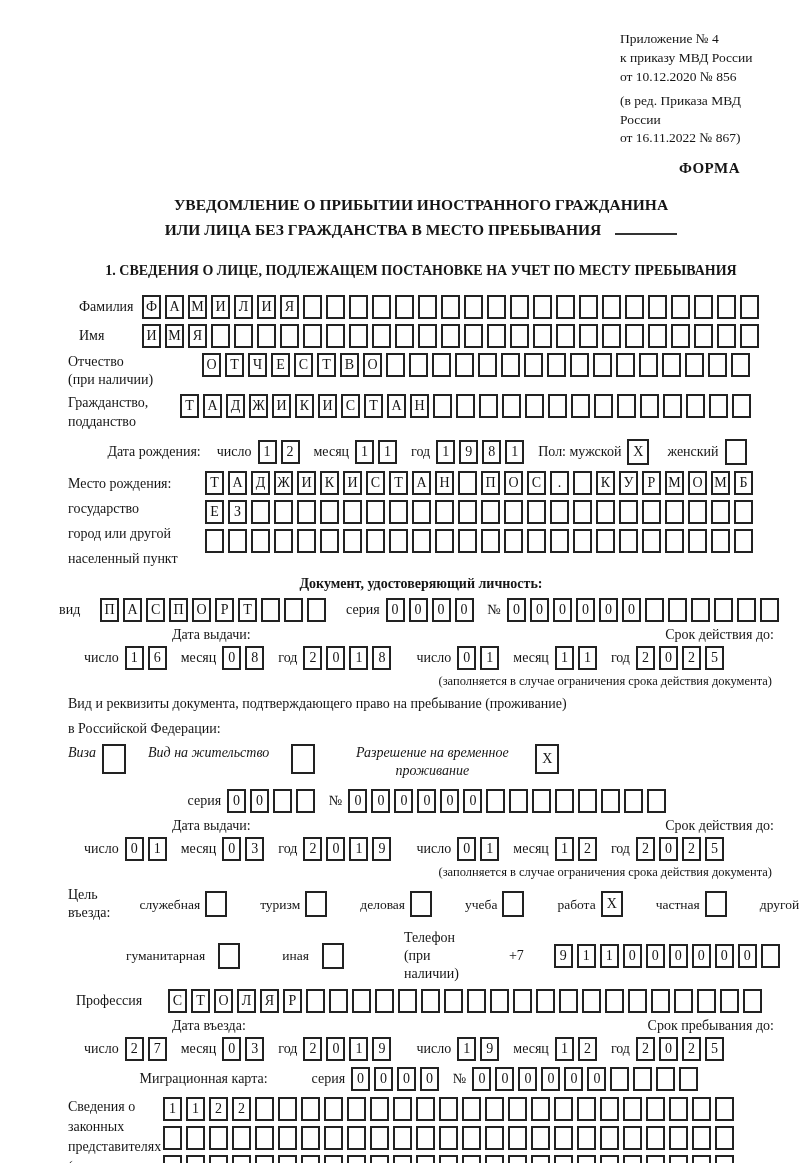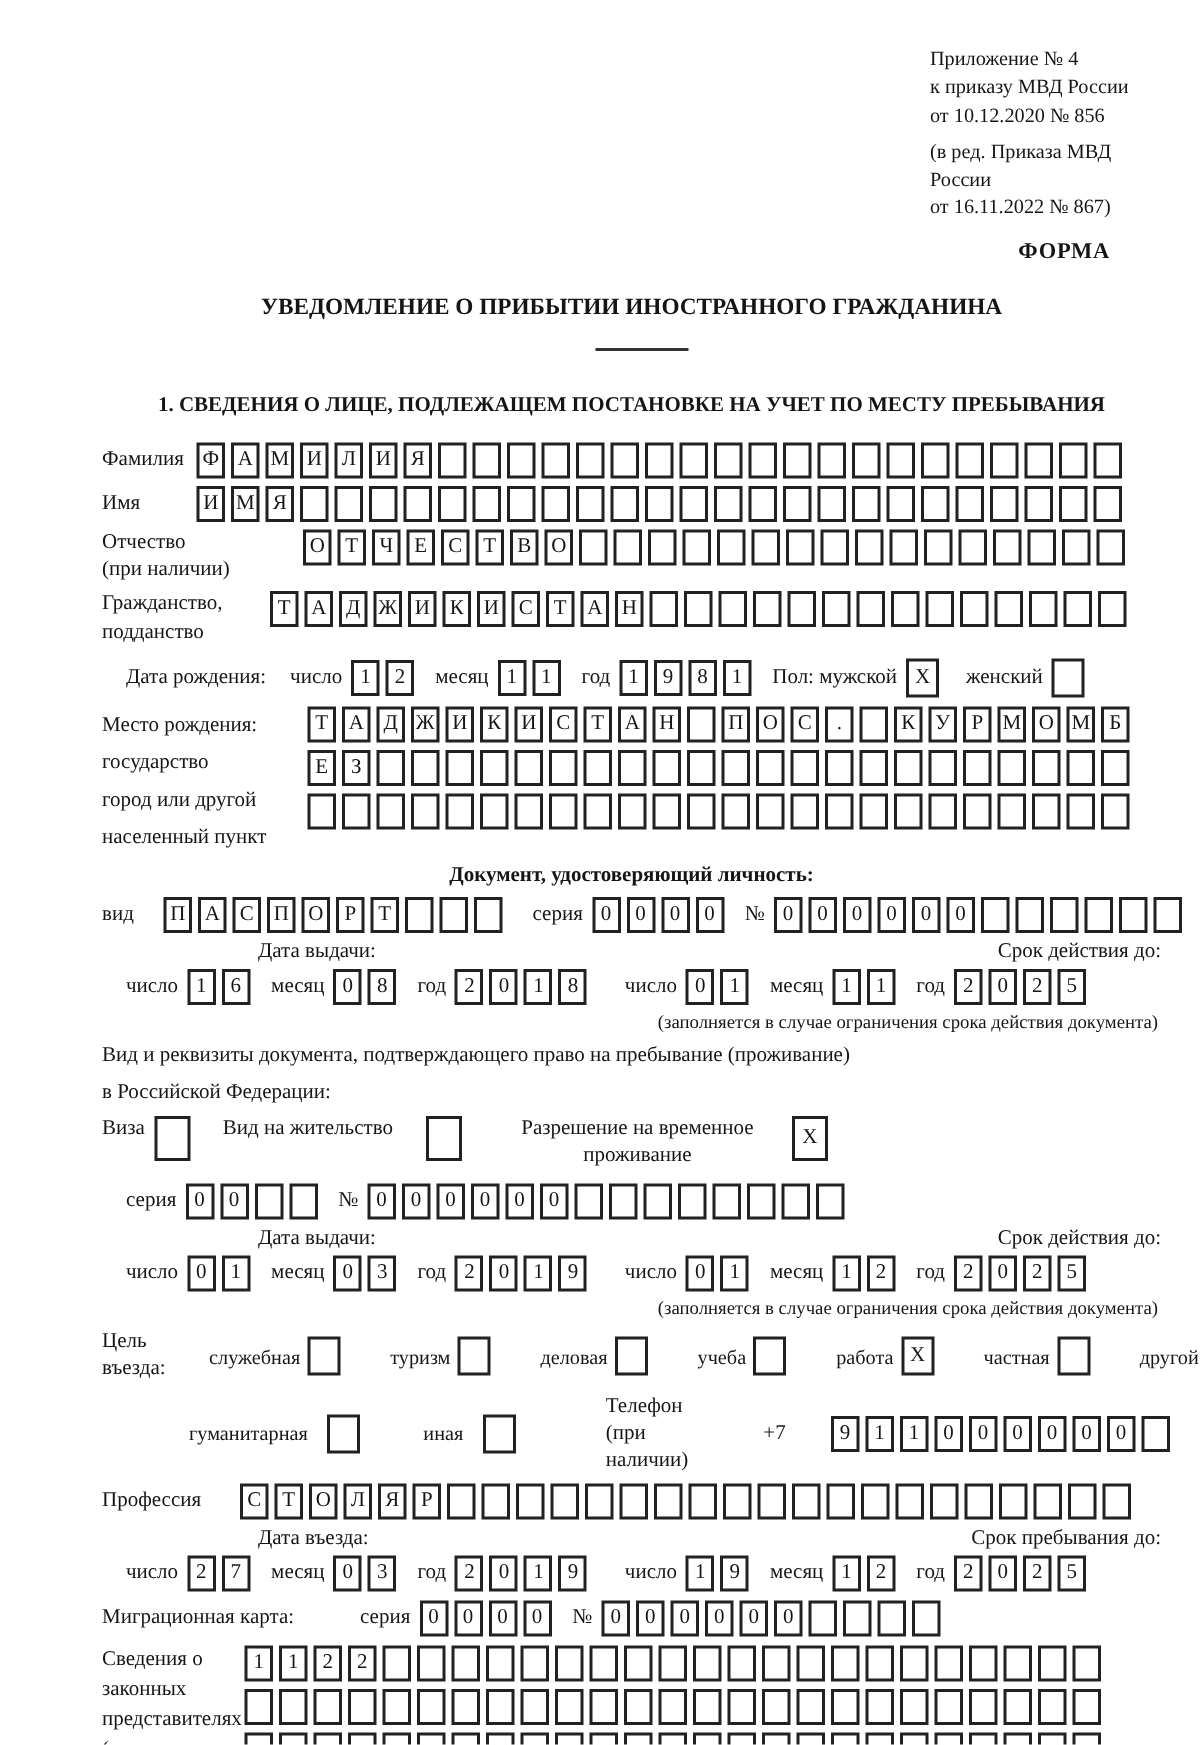--- a/index.html
+++ b/index.html
@@ -36,21 +36,21 @@
     width:19px; height:24px; flex:none;
     border:2px solid #222;
     margin-right:4px;
     display:flex; align-items:center; justify-content:center;
     font-size:14px; line-height:1; background:#fff;
   }
   .cbx .cell{ width:22px; height:26px; }
   .cbx-lg .cell{ width:24px; height:30px; }
 
   .row{ display:flex; align-items:flex-start; margin-bottom:5px; }
-  .row.center-v{ align-items:center; }
+  .row.center-v{ align-items:center;justify-content:center; }
   .lblcol{ flex:none; }
   .lbl{ font-size:14px; line-height:1.3; }
 
   .w-name{ width:63px; }
   .w-patr{ width:134px; }
   .w-cit{ width:112px; }
   .w-bp{ width:137px; }
   .w-vid{ width:41px; }
   .w-prof{ width:92px; }
   .w-rep{ width:95px; }
@@ -66,21 +66,21 @@
   .pair-labels .l2{ margin-left:216px; }
   .pair-labels .l3{ margin-left:196px; }
 
   .note-r{ text-align:right; padding-right:2px; font-size:12.5px; margin:1px 0 6px 0; }
 
   .date-flex{ display:flex; align-items:center; margin-bottom:4px; }
   .date-right{ margin-left:auto; margin-right:46px; display:flex; align-items:center; }
 
   .opt{ display:flex; align-items:flex-start; }
   .opt .cells{ margin-top:0; }
-  .opt-lbl{ font-size:14px; line-height:1.35; }
+  .opt-lbl{ font-size:14px; line-height:1.35;font-style:italic; }
   .opt-lbl.c{ text-align:center; }
 
   .purpose-row{ display:flex; align-items:center; margin-bottom:6px; font-size:13.5px;gap:22px; }
   .purpose-row .opt-pair{ display:flex; align-items:center; margin-left:7px; }
   .purpose-row .opt-pair .lbl{ font-size:13.5px; margin-right:5px; }
 </style>
 </head>
 <body>
 
 <div class="page">
@@ -90,21 +90,21 @@
     <div>к приказу МВД России</div>
     <div>от 10.12.2020 № 856</div>
     <div class="gap"></div>
     <div>(в ред. Приказа МВД России</div>
     <div>от 16.11.2022 № 867)</div>
   </div>
   <div class="forma b">ФОРМА</div>
 
   <div class="title b">
     <div>УВЕДОМЛЕНИЕ О ПРИБЫТИИ ИНОСТРАННОГО ГРАЖДАНИНА</div>
-    <div><span class="blank-line"></span></div>
+    <div><span>ИЛИ ЛИЦА БЕЗ ГРАЖДАНСТВА В МЕСТО ПРЕБЫВАНИЯ</span><span class="blank-line"></span></div>
   </div>
 
   <div class="sec-head b">1. СВЕДЕНИЯ О ЛИЦЕ, ПОДЛЕЖАЩЕМ ПОСТАНОВКЕ НА УЧЕТ ПО МЕСТУ ПРЕБЫВАНИЯ</div>
 
   <div class="row center-v">
     <span class="lbl lblcol w-name">Фамилия</span>
     <span class="cells">
         <span class="cell">Ф</span>
         <span class="cell">А</span>
         <span class="cell">М</span>

